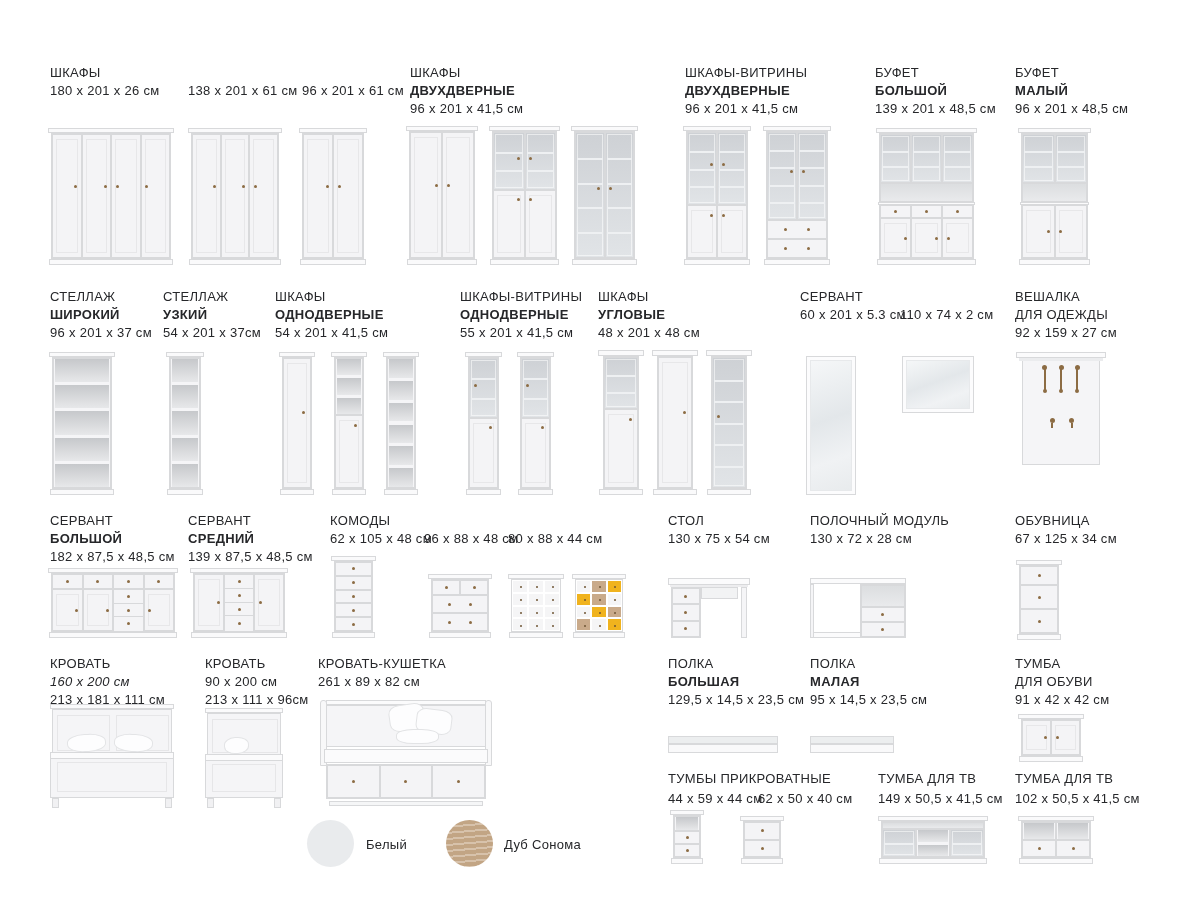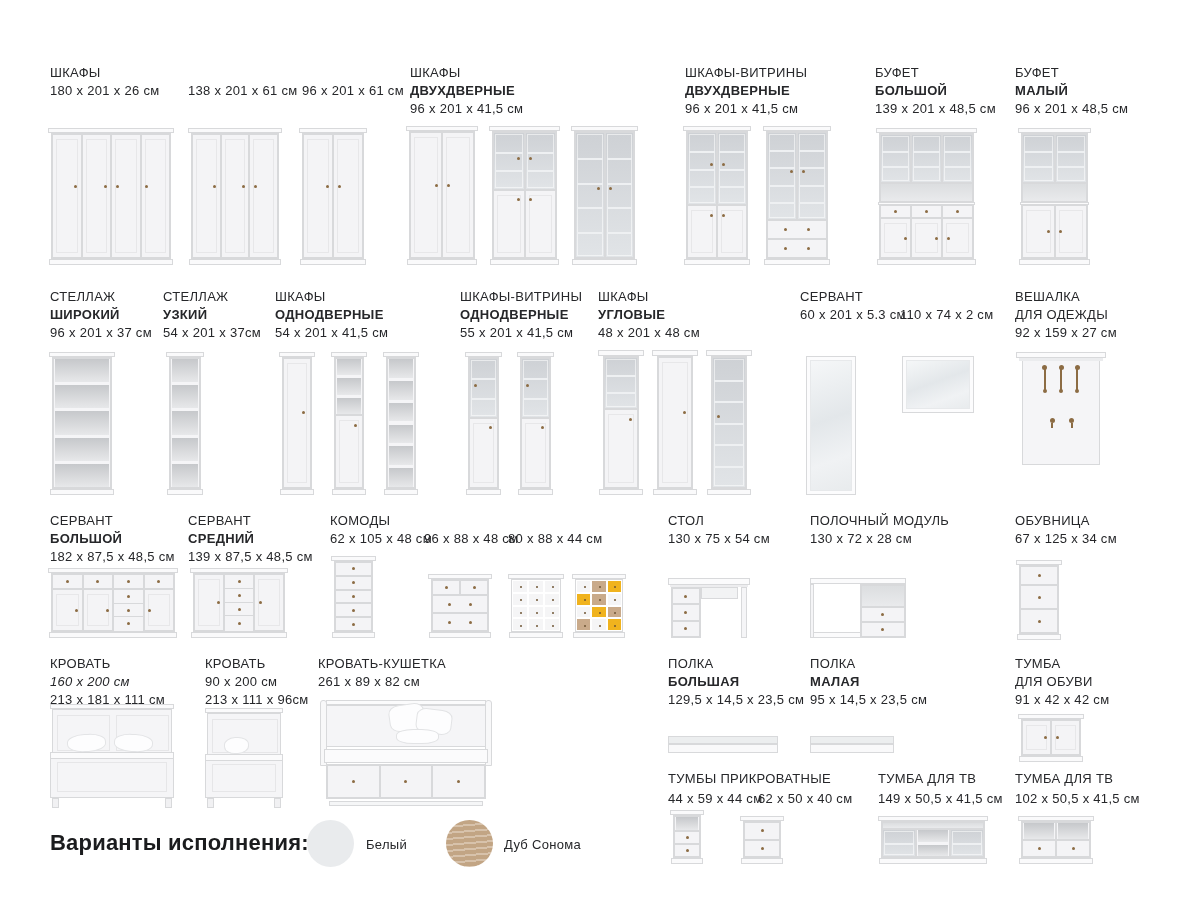--- a/index.html
+++ b/index.html
@@ -871,20 +871,19 @@
           <div style="position: absolute; left: 0px; top: 17.5px; width: 34px; height: 17.5px; border: 1px solid rgb(216, 217, 219); box-sizing: border-box; background: rgb(244, 244, 246);">
             <div style="position: absolute; left: 14.5px; top: 6.25px; width: 3px; height: 3px; border-radius: 50%; background: rgb(140, 108, 68);"></div>
           </div>
           <div style="position: absolute; left: 34px; top: 17.5px; width: 34px; height: 17.5px; border: 1px solid rgb(216, 217, 219); box-sizing: border-box; background: rgb(244, 244, 246);">
             <div style="position: absolute; left: 14.5px; top: 6.25px; width: 3px; height: 3px; border-radius: 50%; background: rgb(140, 108, 68);"></div>
           </div>
         </div>
         <div style="position: absolute; left: 1px; bottom: 0px; width: 74px; height: 6px; background: rgb(250, 250, 251); border: 1px solid rgb(216, 217, 219); box-sizing: border-box;"></div>
       </div>
     </div>
-  <div class="variants-title">Варианты исполнения:</div>
   <div id="variants">
       <div style="position: absolute; left: 307px; top: 820px; width: 47px; height: 47px; border-radius: 50%; background: rgb(233, 235, 237);"></div>
       <div class="lbl" style="position: absolute; left: 366px; top: 836px;">Белый</div>
       <div style="position: absolute; left: 446px; top: 820px; width: 47px; height: 47px; border-radius: 50%; background: repeating-linear-gradient(175deg, rgba(255, 255, 255, 0.3) 0px, rgba(255, 255, 255, 0.3) 2px, rgba(0, 0, 0, 0.02) 2px, rgba(0, 0, 0, 0.02) 6px) rgb(198, 168, 135);"></div>
       <div class="lbl" style="position: absolute; left: 504px; top: 836px;">Дуб Сонома</div>
     </div>
 </div>
 
 </body></html>

